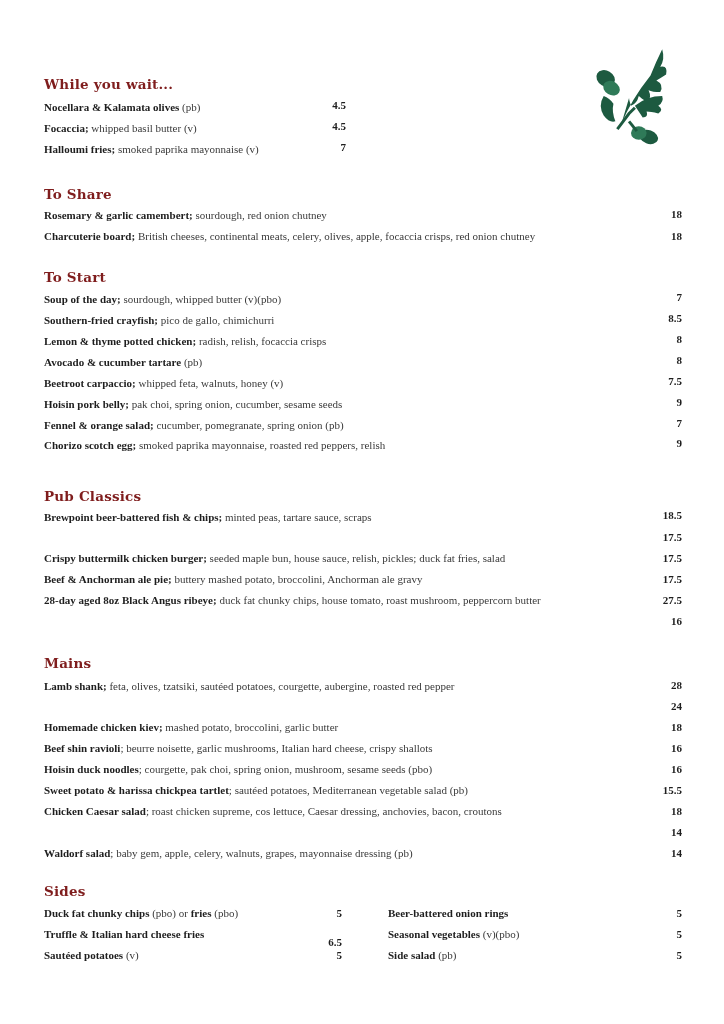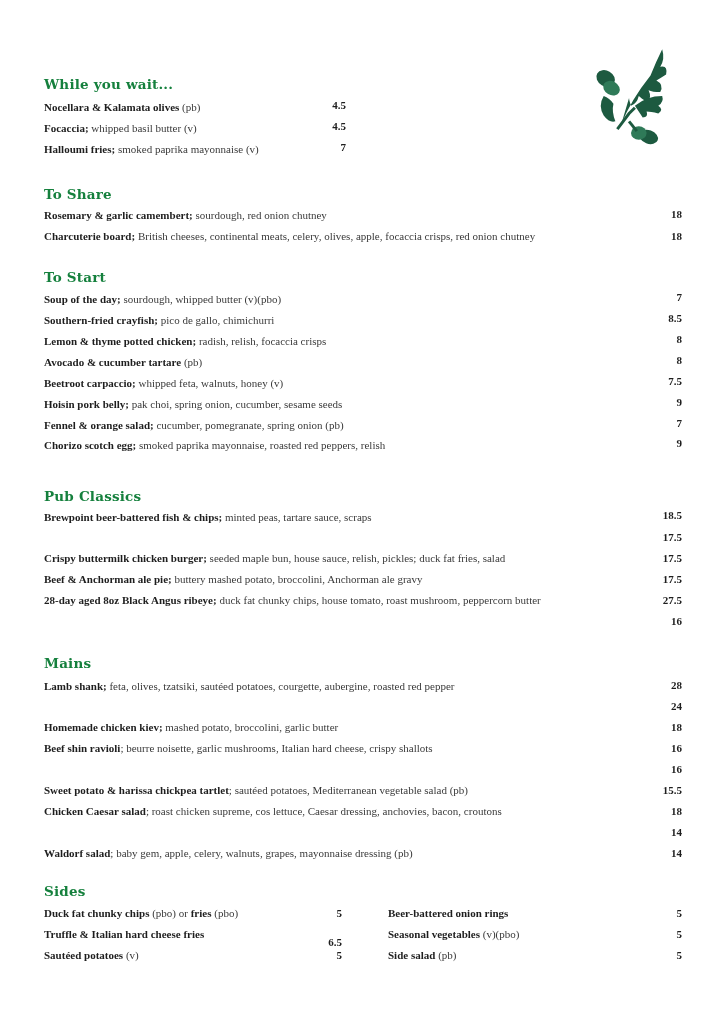--- a/index.html
+++ b/index.html
@@ -5,21 +5,21 @@
     html, body { margin: 0; padding: 0; background: #ffffff; }
     body {
       width: 724px; height: 1024px; position: relative; overflow: hidden;
       font-family: "DejaVu Serif", "Liberation Serif", serif;
       color: #2a2a2a;
     }
     .page { position: absolute; left: 0; top: 0; width: 724px; height: 1024px; }
     .section-title {
       position: absolute; left: 44px;
       font-family: "DejaVu Serif", serif;
-      font-weight: bold; font-size: 13.5px; color: #15803d;
+      font-weight: bold; font-size: 13.5px; color: #7f1d1d;
       letter-spacing: 0.2px; margin: 0; text-align: center;
     }
     .row {
       position: absolute; left: 44px; height: 16px;
       font-size: 10px; line-height: 16px; white-space: nowrap;
     }
     .row .name { font-weight: bold; color: #1e1e1e; font-family: "Liberation Serif", serif; font-size: 11px; }
     .row .desc { color: #3a3a3a; font-family: "Liberation Serif", serif; font-size: 11px; }
     .price {
       position: absolute; font-family: "Liberation Serif", serif; font-size: 11px;
@@ -91,20 +91,21 @@
   <div class="price" style="top:615px;left:642px">16</div>
 
   <h2 class="section-title" style="top:655px">Mains</h2>
   <div class="row" style="top:678px"><span class="name">Lamb shank;</span><span class="desc"> feta, olives, tzatsiki, sautéed potatoes, courgette, aubergine, roasted red pepper</span></div>
   <div class="price" style="top:679px;left:642px">28</div>
   <div class="price" style="top:700px;left:642px">24</div>
   <div class="row" style="top:719px"><span class="name">Homemade chicken kiev;</span><span class="desc"> mashed potato, broccolini, garlic butter</span></div>
   <div class="price" style="top:721px;left:642px">18</div>
   <div class="row" style="top:740px"><span class="name">Beef shin ravioli</span><span class="desc">; beurre noisette, garlic mushrooms, Italian hard cheese, crispy shallots</span></div>
   <div class="price" style="top:742px;left:642px">16</div>
+  <div class="row" style="top:761px"><span class="name">Hoisin duck noodles</span><span class="desc">; courgette, pak choi, spring onion, mushroom, sesame seeds (pbo)</span></div>
   <div class="price" style="top:763px;left:642px">16</div>
   <div class="row" style="top:782px"><span class="name">Sweet potato &amp; harissa chickpea tartlet</span><span class="desc">; sautéed potatoes, Mediterranean vegetable salad (pb)</span></div>
   <div class="price" style="top:784px;left:642px">15.5</div>
   <div class="row" style="top:803px"><span class="name">Chicken Caesar salad</span><span class="desc">; roast chicken supreme, cos lettuce, Caesar dressing, anchovies, bacon, croutons</span></div>
   <div class="price" style="top:805px;left:642px">18</div>
   <div class="price" style="top:826px;left:642px">14</div>
   <div class="row" style="top:845px"><span class="name">Waldorf salad</span><span class="desc">; baby gem, apple, celery, walnuts, grapes, mayonnaise dressing (pb)</span></div>
   <div class="price" style="top:847px;left:642px">14</div>
 
   <h2 class="section-title" style="top:883px">Sides</h2>

